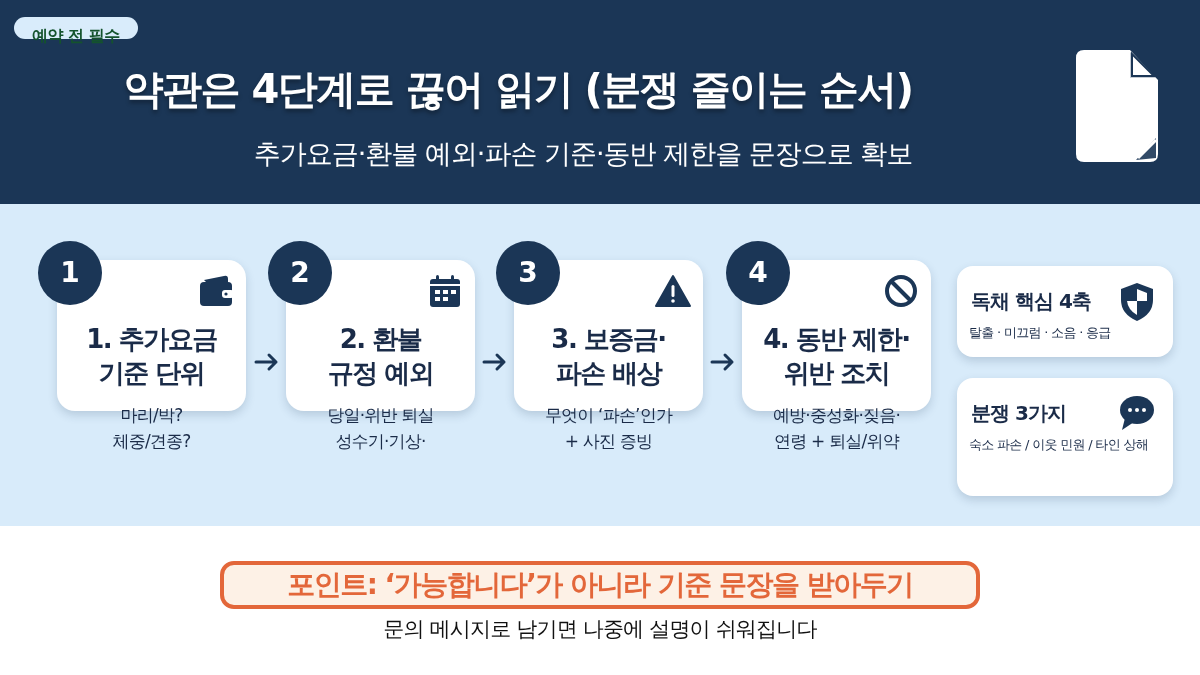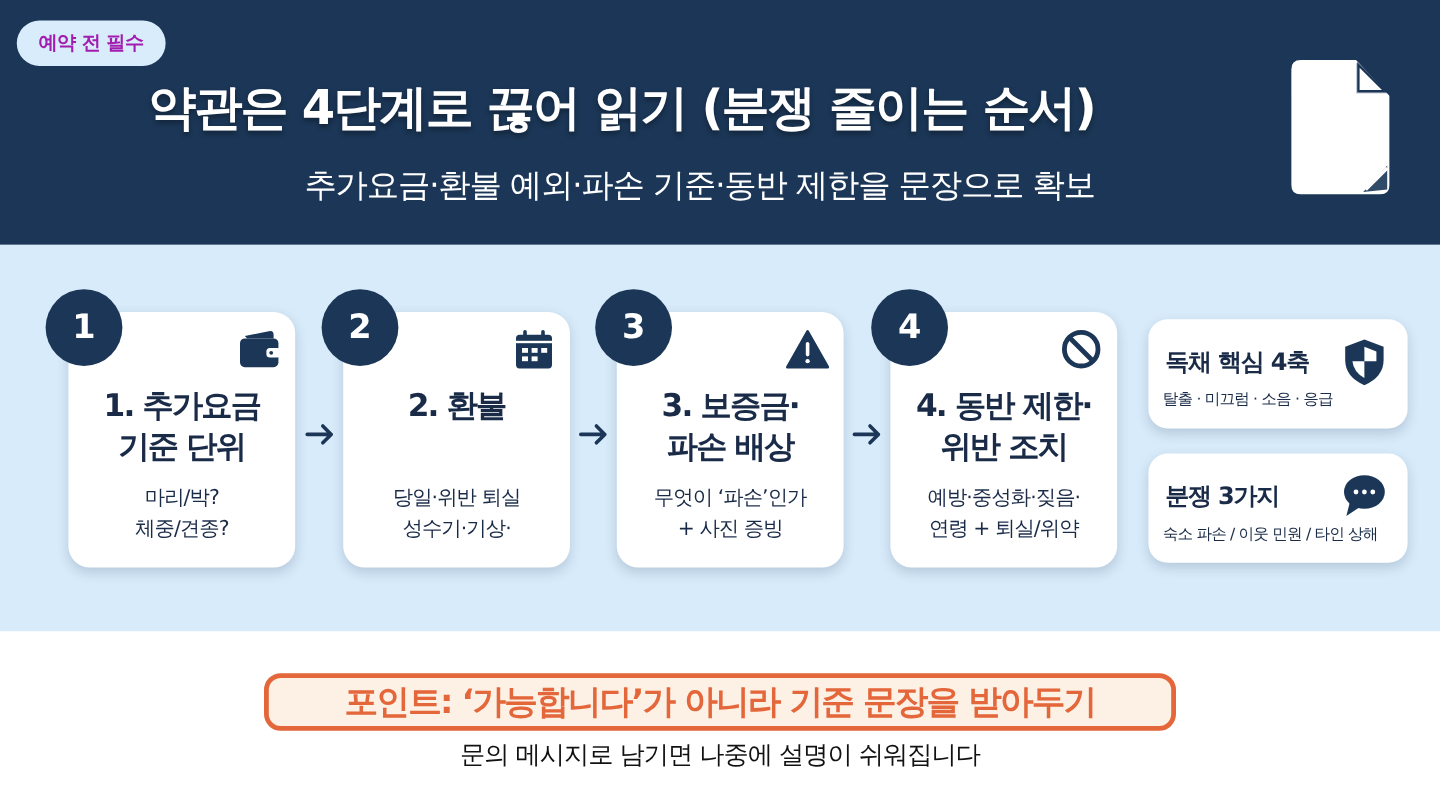--- a/index.html
+++ b/index.html
@@ -1,31 +1,31 @@
 <!DOCTYPE html>
 <html><head>
 <meta charset="utf-8">
 <style>
   * { box-sizing: border-box; margin: 0; padding: 0; }
   html, body { width: 1200px; height: 675px; overflow: hidden; background: #ffffff; }
   body { font-family: "DejaVu Sans", "Liberation Sans", sans-serif; position: relative; color: #1a2b48; }
 
   .header { position: absolute; left: 0; top: 0; width: 1200px; height: 204px; background: #1b3656; }
-  .tag { position: absolute; left: 14px; top: 17px; height: 38px; padding: 0 18px; border-radius: 19px;
-         background: #d9ecfb; color: #a21caf; font-size: 16px; font-weight: bold; line-height: 38px; letter-spacing: -0.5px; }
+  .tag { position: absolute; left: 14px; top: 17px; height: 22px; padding: 0 18px; border-radius: 19px;
+         background: #d9ecfb; color: #14532d; font-size: 16px; font-weight: bold; line-height: 38px; letter-spacing: -0.5px; }
   .title { position: absolute; left: 0; width: 1056px; top: 62px; text-align: center; padding-right: 20px;
            color: #ffffff; font-size: 40px; font-weight: bold; letter-spacing: -1.5px;
            text-shadow: 0 3px 4px rgba(0,0,0,0.35); }
   .subtitle { position: absolute; left: 0; width: 1200px; top: 136px; text-align: center; padding-right: 34px;
               color: #ffffff; font-size: 27px; letter-spacing: -1px; }
   .doc-icon { position: absolute; left: 1076px; top: 50px; width: 82px; height: 112px; }
 
   .band { position: absolute; left: 0; top: 204px; width: 1200px; height: 322px; background: #d8ebfa; }
 
-  .card { position: absolute; top: 260px; width: 189px; height: 213px; background: #ffffff; border-radius: 18px;
+  .card { position: absolute; top: 260px; width: 189px; height: 151px; background: #ffffff; border-radius: 18px;
           box-shadow: 0 4px 10px rgba(27,54,86,0.18); text-align: center; }
   .num-circle { position: absolute; top: 241px; width: 64px; height: 64px; border-radius: 50%; background: #1b3656;
                 color: #ffffff; font-size: 28px; font-weight: bold; line-height: 64px; text-align: center; z-index: 2; }
   .card-icon { position: absolute; right: 12px; top: 14px; width: 36px; height: 34px; }
   .card-title { position: absolute; left: 0; width: 100%; top: 62px; font-size: 26px; font-weight: bold; line-height: 34px;
                 color: #1a2b48; letter-spacing: -1.5px; }
   .card-desc { position: absolute; left: 0; width: 100%; top: 142px; font-size: 17px; line-height: 26px;
                color: #1a2b48; letter-spacing: -0.8px; }
   .arrow { position: absolute; top: 352px; width: 26px; height: 20px; }
 
@@ -87,20 +87,21 @@
     <rect x="24" y="1" width="3" height="8" rx="1.5" fill="#1b3656"></rect>
     <rect x="3" y="10" width="30" height="2" fill="#ffffff"></rect>
     <rect x="8" y="16" width="5" height="4" fill="#ffffff"></rect>
       <rect x="16" y="16" width="5" height="4" fill="#ffffff"></rect>
       <rect x="24" y="16" width="5" height="4" fill="#ffffff"></rect>
     <rect x="8" y="23" width="5" height="4" fill="#ffffff"></rect>
       <rect x="16" y="23" width="5" height="4" fill="#ffffff"></rect>
   </svg>
   <div class="card-title">
     <div>2. 환불</div>
+    <div>규정 예외</div>
   </div>
   <div class="card-desc">
     <div>당일·위반 퇴실</div>
     <div>성수기·기상·</div>
   </div>
 </div>
 <div class="num-circle" style="left:268px;">2</div>
 
 <svg class="arrow" style="left:482px;" viewBox="0 0 26 20">
   <path d="M2 10 H22 M15 3 L22 10 L15 17" stroke="#1b3656" stroke-width="3" fill="none" stroke-linecap="round" stroke-linejoin="round"></path>
@@ -146,21 +147,21 @@
 <div class="side" style="top:266px; height:91px;">
   <div class="side-title">독채 핵심 4축</div>
   <div class="side-desc">탈출 · 미끄럼 · 소음 · 응급</div>
   <svg class="side-icon" viewBox="0 0 36 40">
     <path d="M18 1 L34 7 V18 Q34 32 18 39 Q2 32 2 18 V7 Z" fill="#1b3656"></path>
     <path d="M18 7 L28 11 V19 H18 Z" fill="#ffffff"></path>
     <path d="M18 19 H8 Q9 28 18 33 Z" fill="#ffffff"></path>
   </svg>
 </div>
 
-<div class="side" style="top:378px; height:91px;">
+<div class="side" style="top:378px; height:118px;">
   <div class="side-title">분쟁 3가지</div>
   <div class="side-desc">숙소 파손 / 이웃 민원 / 타인 상해</div>
   <svg class="side-icon" viewBox="0 0 36 40">
     <ellipse cx="18" cy="16" rx="17" ry="14" fill="#1b3656"></ellipse>
     <path d="M6 24 L3 36 L15 28 Z" fill="#1b3656"></path>
     <circle cx="11" cy="16" r="2" fill="#ffffff"></circle>
       <circle cx="18" cy="16" r="2" fill="#ffffff"></circle>
       <circle cx="25" cy="16" r="2" fill="#ffffff"></circle>
   </svg>
 </div>

